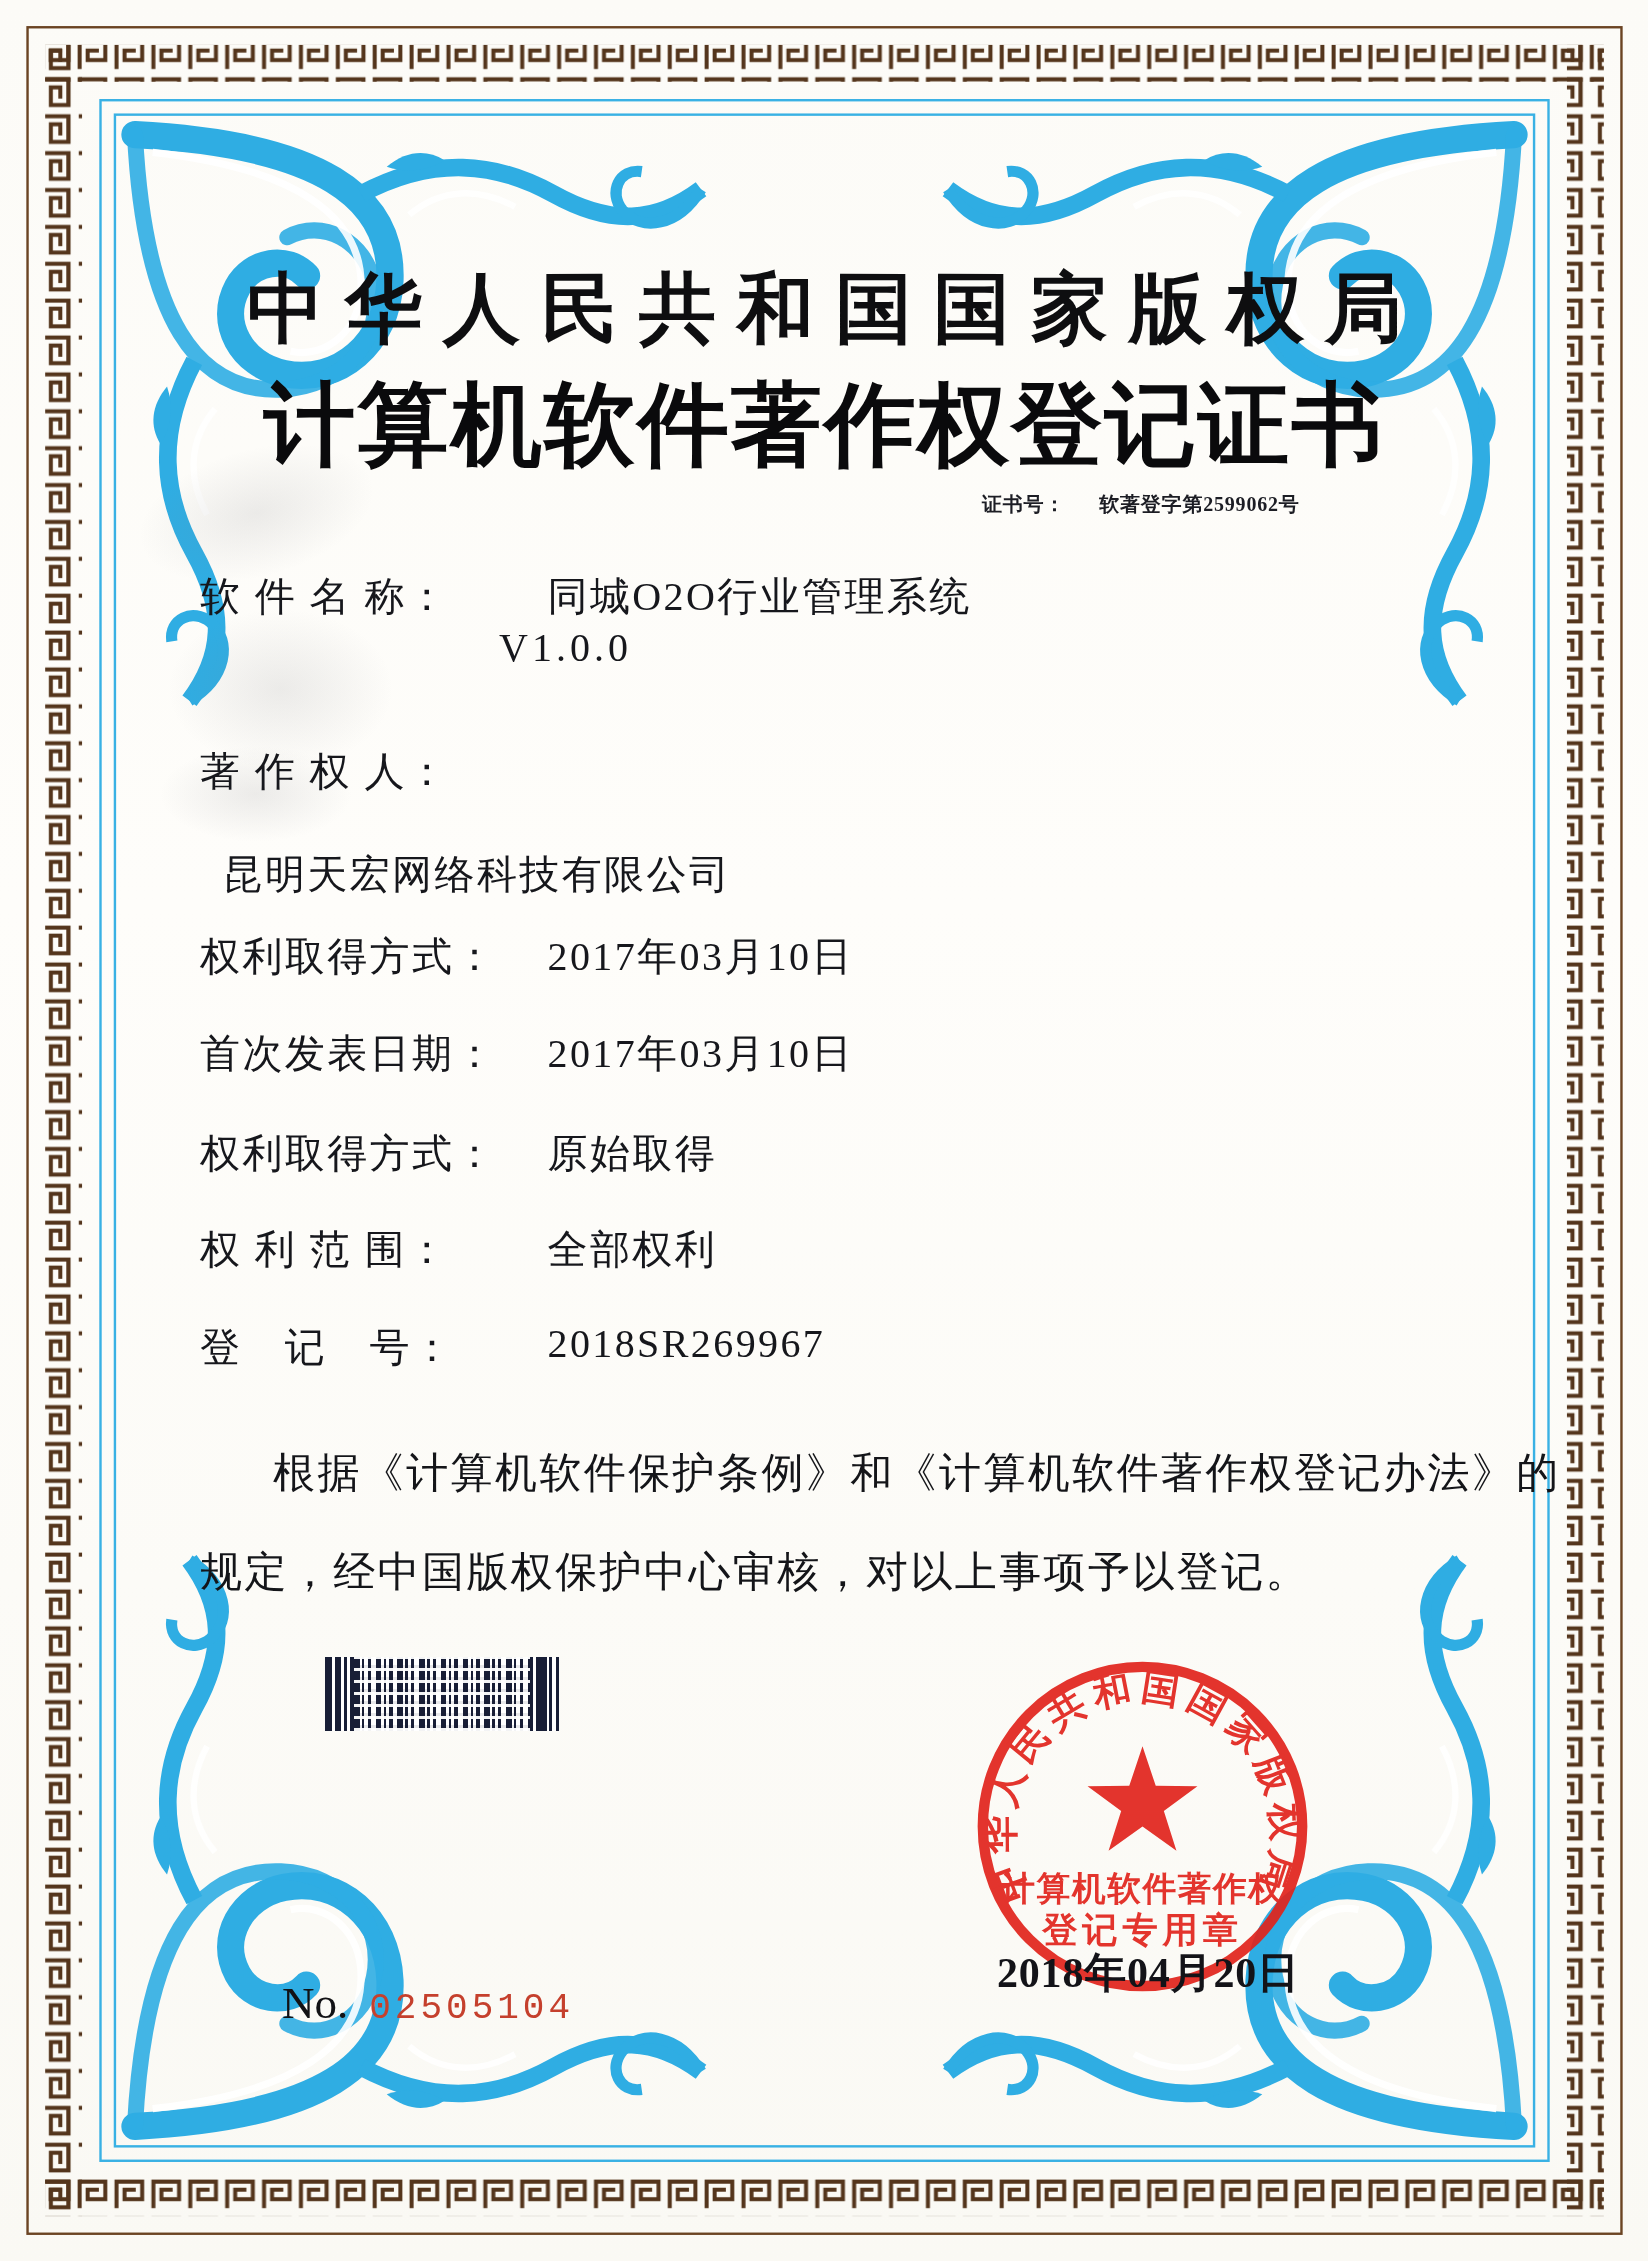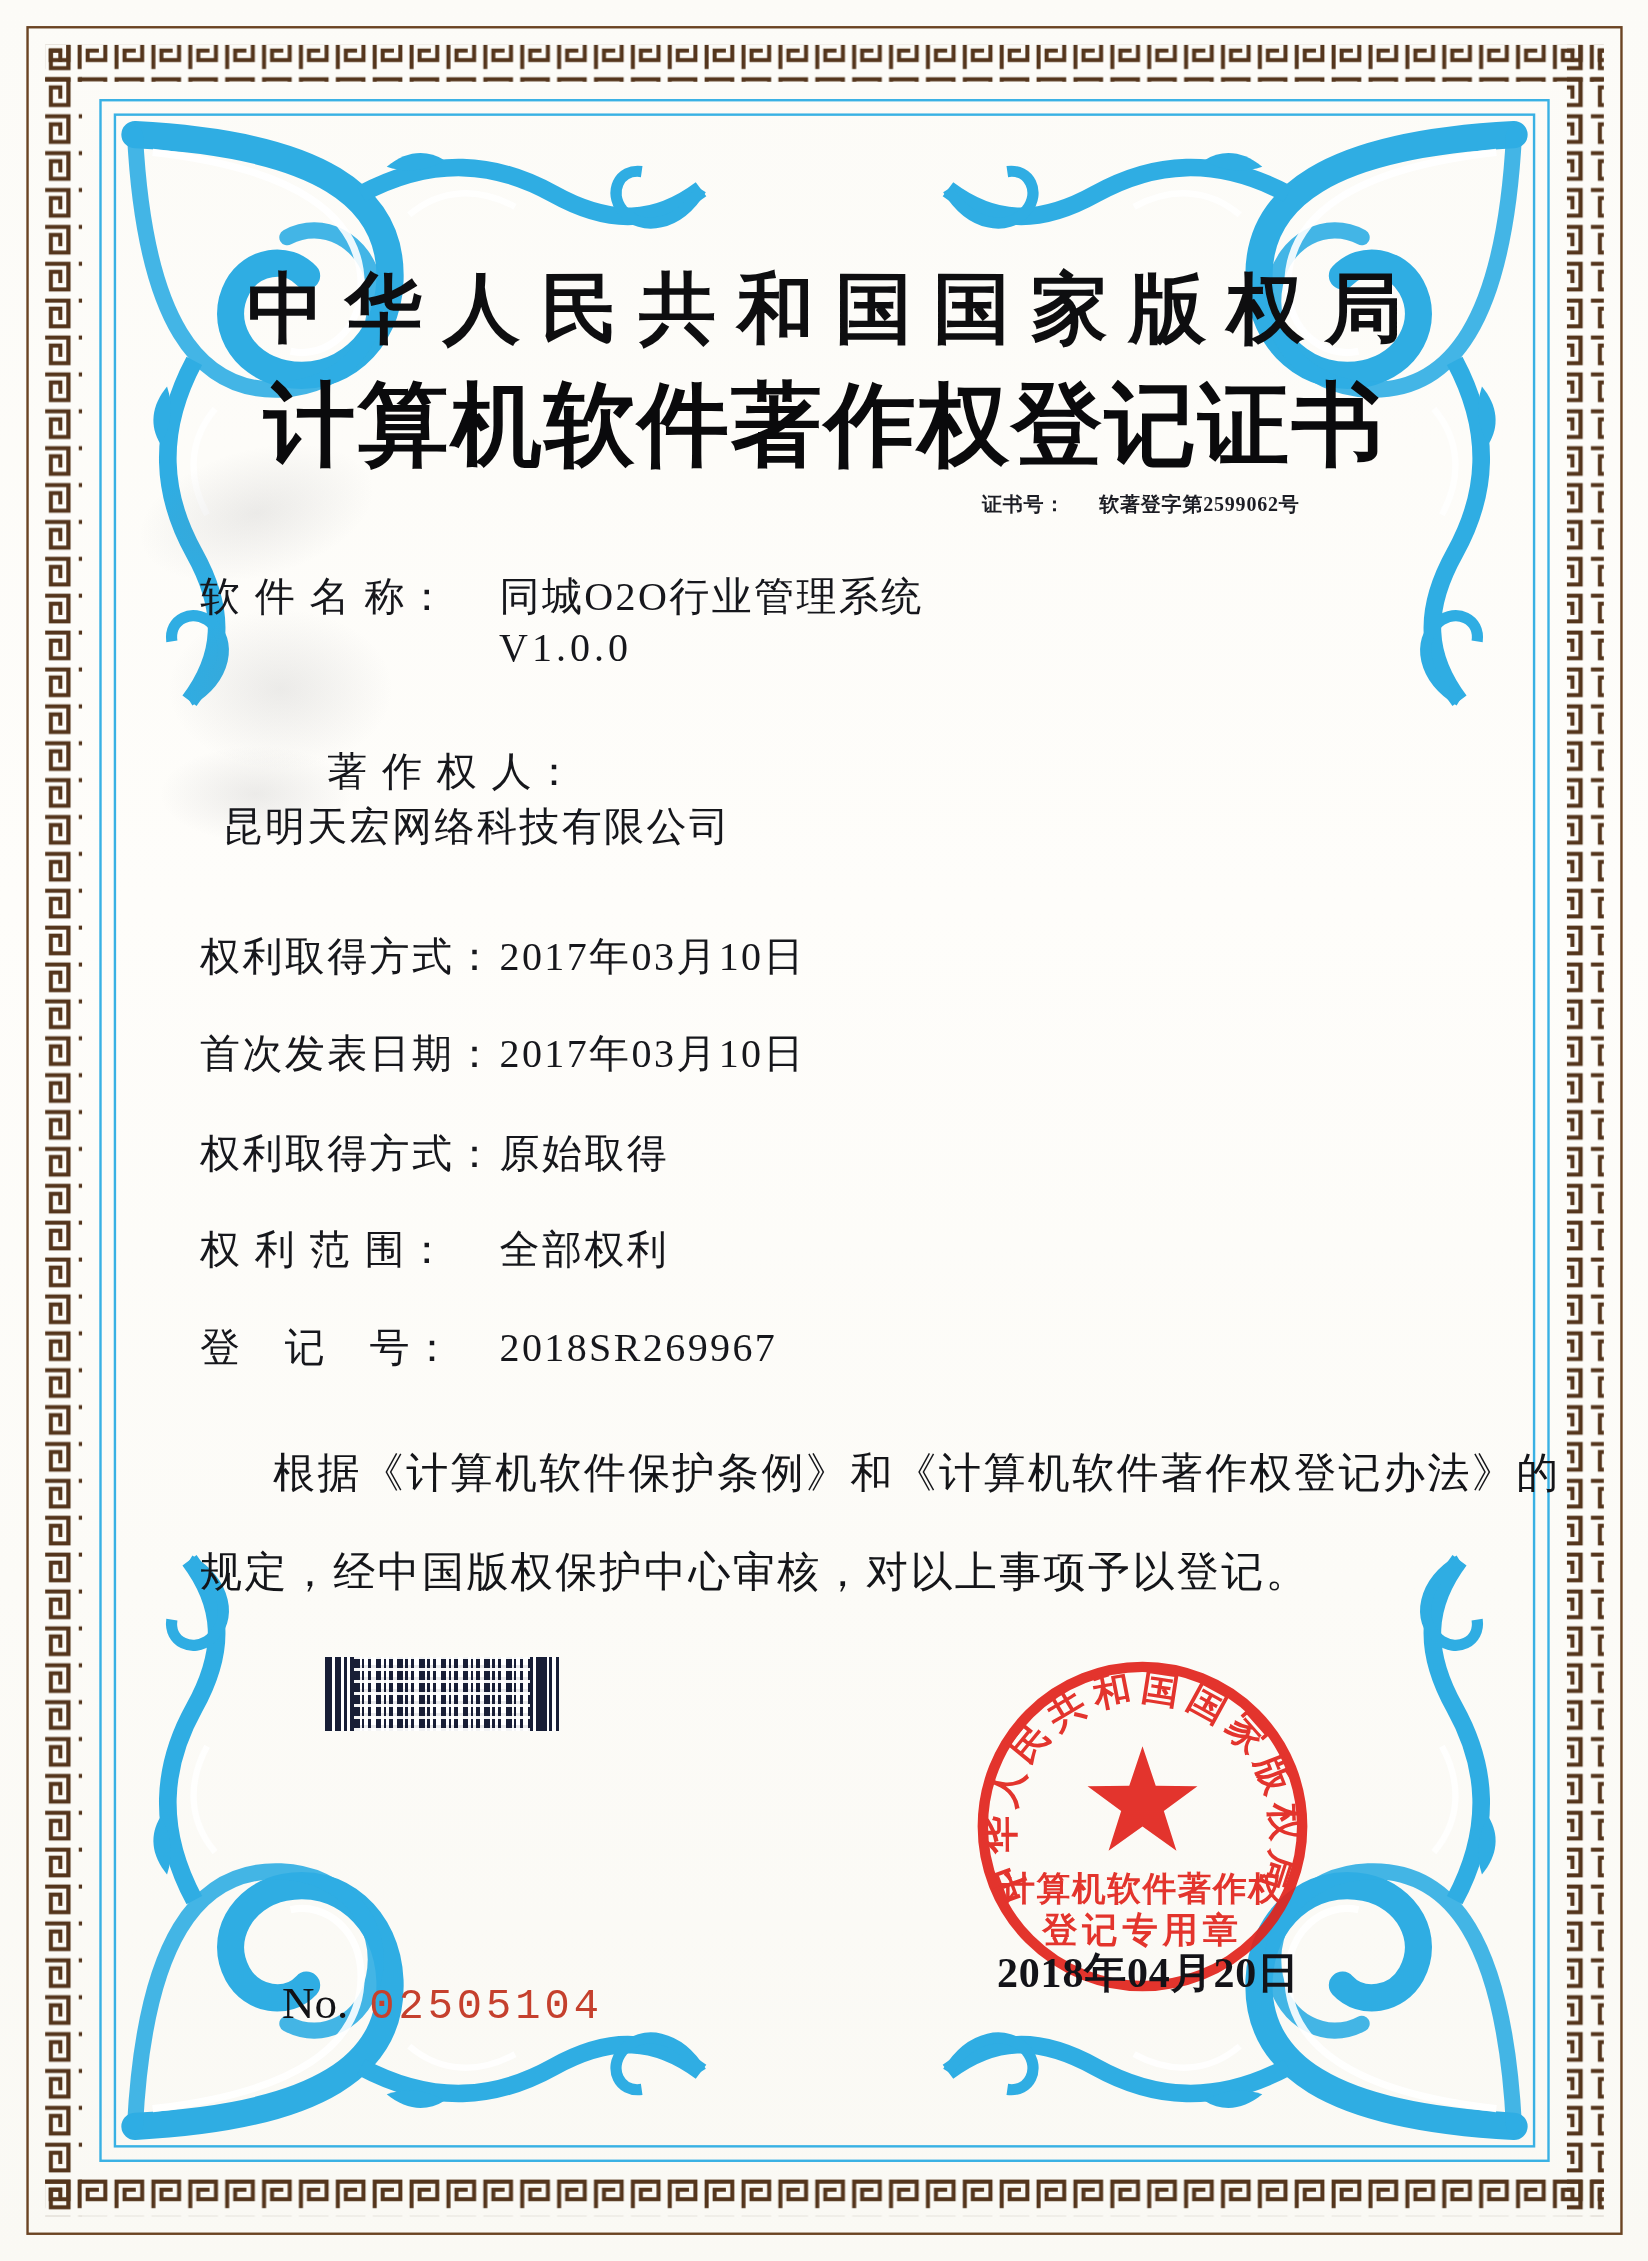--- a/index.html
+++ b/index.html
@@ -11,41 +11,41 @@
   .smudge{position:absolute;border-radius:50%;
           background:radial-gradient(closest-side,rgba(125,125,130,.14),rgba(125,125,130,0));}
   .title1{position:absolute;left:0;top:265px;width:1649px;text-align:center;
           font-size:77px;font-weight:600;letter-spacing:21px;padding-left:21px;
           box-sizing:border-box;color:#0e0e10;line-height:1.15;}
   .title2{position:absolute;left:0;top:374px;width:1649px;text-align:center;
           font-size:91px;font-weight:700;letter-spacing:2.4px;color:#0a0a0c;line-height:1.15;}
   .certno{position:absolute;left:982px;top:491px;font-size:20px;color:#1c1d24;
           letter-spacing:0.8px;white-space:nowrap;font-weight:bold;}
   .certno .lbl{margin-right:34px;}
-  .row{position:absolute;left:200px;display:flex;align-items:center;
-       font-size:40px;color:#16171c;letter-spacing:2.4px;white-space:nowrap;}
+  .row{position:absolute;left:200px;display:flex;align-items:flex-start;
+       font-size:40px;color:#16171c;letter-spacing:2.4px;white-space:nowrap;gap:48px;}
   .row .label{display:inline-block;width:277px;flex:none;}
   .row .value{margin-left:22.5px;}
   .subvalue{position:absolute;left:499px;font-size:40px;color:#16171c;letter-spacing:4px;}
   .stmt{position:absolute;font-size:42px;color:#141519;letter-spacing:2.4px;white-space:nowrap;}
   .barcode{position:absolute;left:325px;top:1657px;width:234px;height:74px;
     background-color:#ffffff;
     background-image:
       repeating-linear-gradient(0deg, rgba(255,255,255,.95) 0 3.2px, rgba(24,30,54,.10) 3.2px 6.4px, rgba(255,255,255,0) 6.4px 12px),
       linear-gradient(90deg,#181e36 0 7.2px,#fff 7.2px 9.6px,#181e36 9.6px 16px,#fff 16px 19px,#181e36 19px 22.5px,#fff 22.5px 25px,#181e36 25px 29px),
       linear-gradient(90deg,#181e36 0 8.8px,#fff 8.8px 11.2px,#181e36 11.2px 13.6px,#fff 13.6px 18.4px,#181e36 18.4px 21px),
       repeating-linear-gradient(90deg,#181e36 0 5.6px,#fff 5.6px 8px,#181e36 8px 10.4px,#fff 10.4px 13.6px,#181e36 13.6px 17px,#fff 17px 21.7px);
     background-repeat:no-repeat,no-repeat,no-repeat,no-repeat;
     background-size:176px 100%,29px 100%,21px 100%,184px 100%;
     background-position:29px 0,0 0,100% 0,29px 0;}
   .seal-box{position:absolute;left:966px;top:1650px;width:353px;height:353px;opacity:.92;}
   .seal-date{position:absolute;left:997px;top:1945px;font-size:42px;font-weight:600;
              color:#131318;letter-spacing:0.8px;white-space:nowrap;}
   .serial{position:absolute;left:282px;top:1977px;font-size:45px;color:#121215;white-space:nowrap;}
-  .serial .num{font-family:"Liberation Mono", monospace;font-size:42px;color:#c5402d;
+  .serial .num{font-family:"Liberation Mono", monospace;font-size:36px;color:#c5402d;
                letter-spacing:4px;margin-left:21px;margin-top:12px;}
   .seal-ring-text{font-size:47px;letter-spacing:9px;fill:#e1241c;font-weight:700;
                   font-family:"Liberation Serif", serif;}
   .seal-inner{fill:#e1241c;font-weight:700;font-family:"Liberation Serif", serif;}
 </style>
 </head>
 <body>
 
 <div class="page">
 

